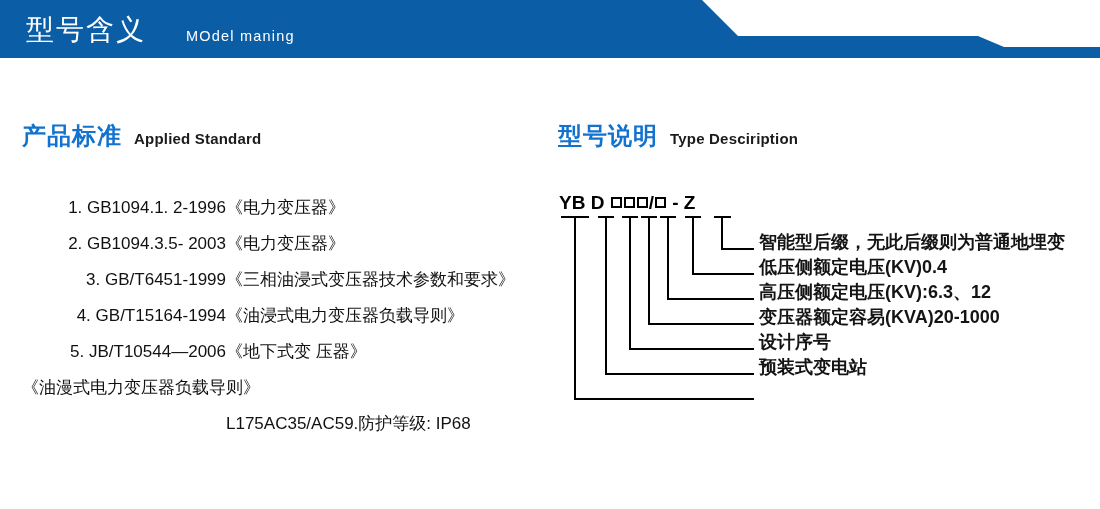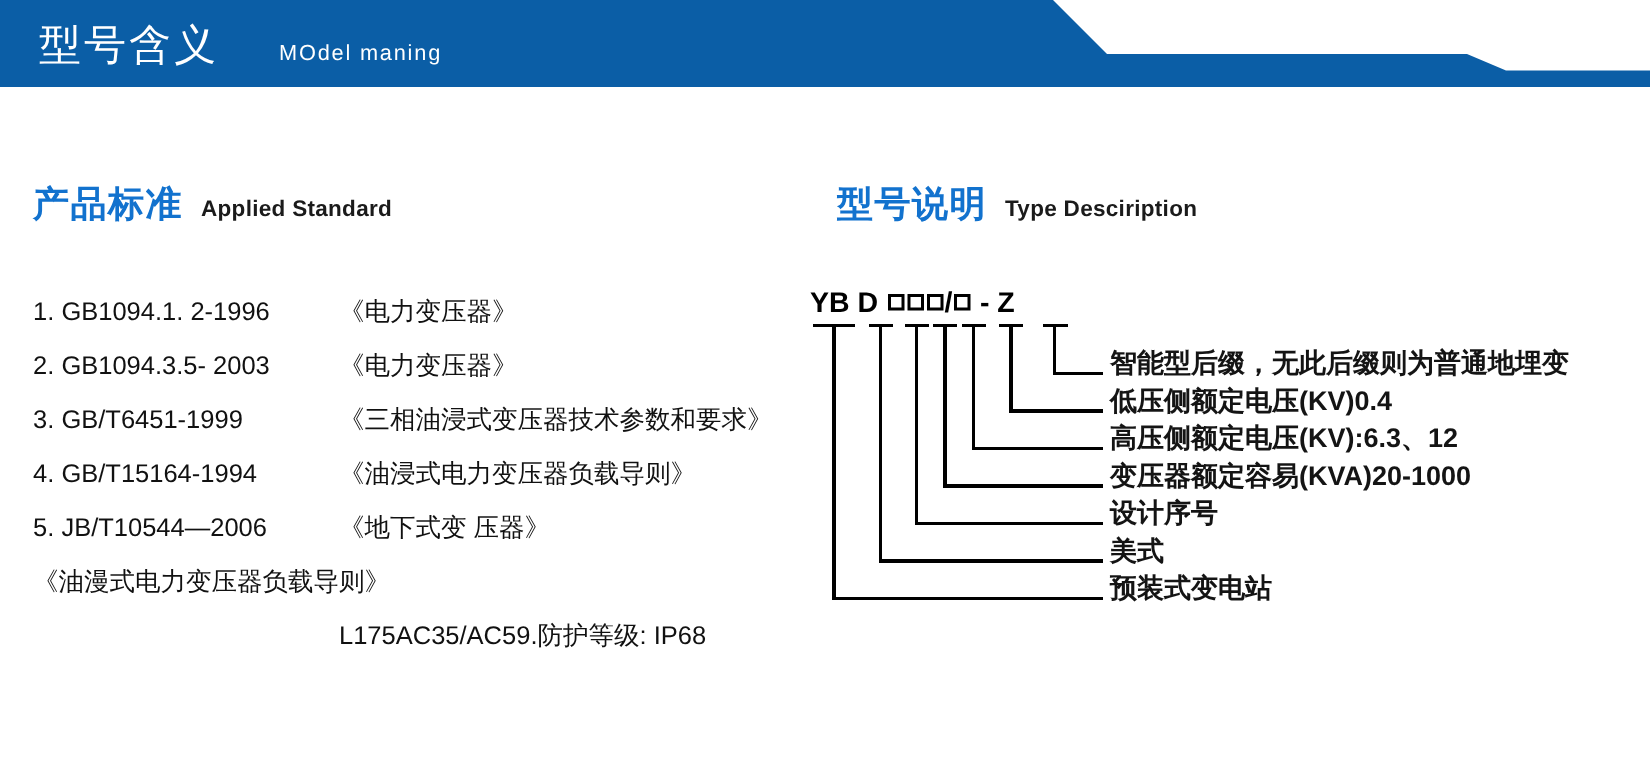--- a/index.html
+++ b/index.html
@@ -81,33 +81,34 @@
     align-items: baseline;
     height: 36px;
     font-size: 17px;
     color: #111111;
     white-space: nowrap;
   }
   .std-code {
     display: inline-block;
     width: 204px;
     flex: 0 0 204px;
+    text-align: right;
   }
   .std-name { flex: 0 0 auto; }
   .std-cont {
     height: 36px;
     font-size: 17px;
     padding-left: 204px;
     white-space: nowrap;
   }
 
   
   .diagram {
     position: absolute;
-    left: 540px;
+    left: 559px;
     top: 192px;
     width: 540px;
     height: 250px;
   }
   .code-line {
     position: absolute;
     left: 0;
     top: 0;
     font-size: 19px;
     font-weight: 700;
@@ -233,16 +234,15 @@
       <path d="M16,25 L16,207 L195,207"></path>
     </g>
   </svg>
 
   <div class="labels">
     <div class="label-row">智能型后缀，无此后缀则为普通地埋变</div>
     <div class="label-row">低压侧额定电压(KV)0.4</div>
     <div class="label-row">高压侧额定电压(KV):6.3、12</div>
     <div class="label-row">变压器额定容易(KVA)20-1000</div>
     <div class="label-row">设计序号</div>
-    <div class="label-row">美式</div>
     <div class="label-row">预装式变电站</div>
   </div>
 </div>
 
 </body></html>

